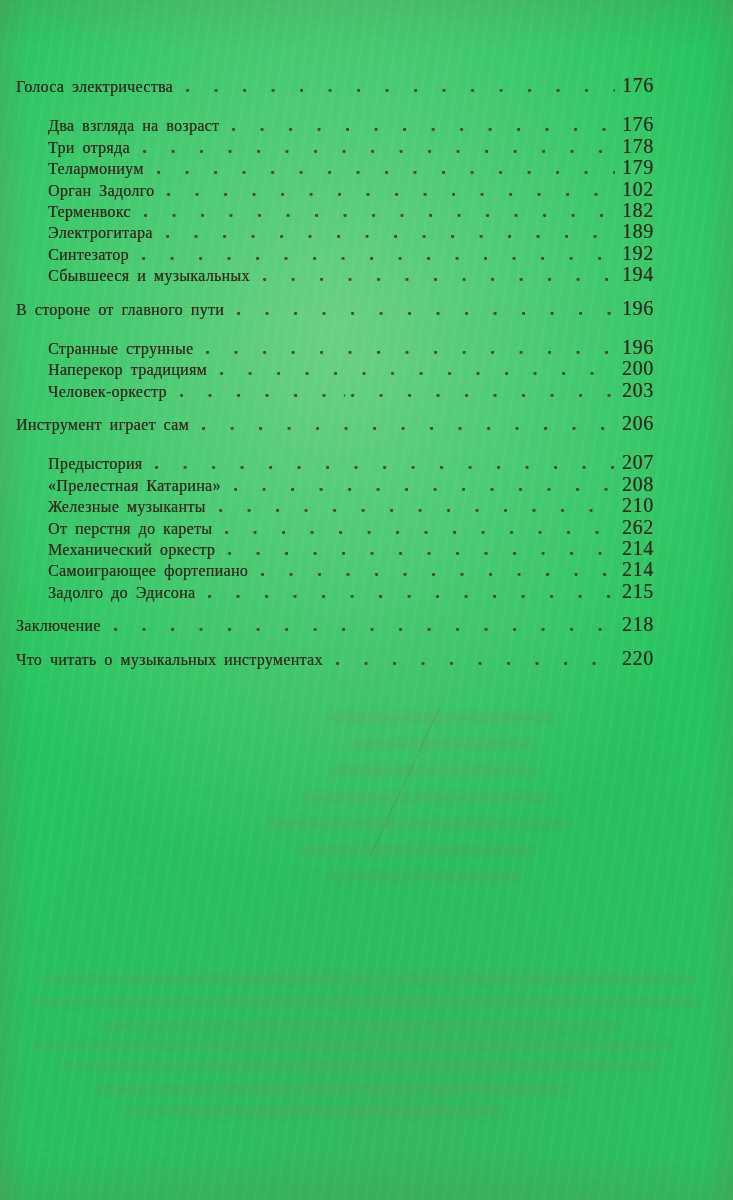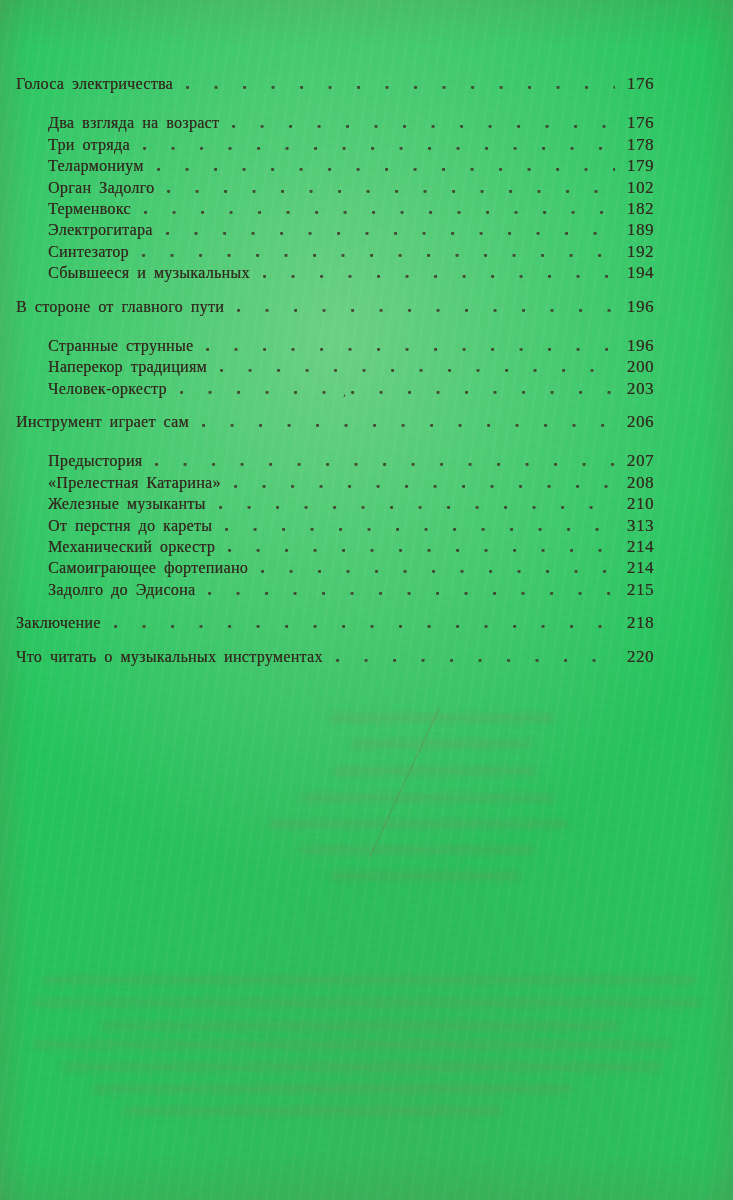--- a/index.html
+++ b/index.html
@@ -46,22 +46,22 @@
     flex:1 1 auto;
     height:3px;
     margin:0 7px 0 13px;
     background-image:radial-gradient(circle at 1.6px 1.4px, rgba(64,52,38,0.85) 1.25px, rgba(64,52,38,0) 1.9px);
     background-size:28.5px 3px;
     background-repeat:repeat-x;
   }
   .pagenum{
     flex:0 0 auto;
     width:37px;
-    text-align:center;
-    font-size:17px;
+    text-align:left;
+    font-size:20px;
     letter-spacing:0.6px;
     text-shadow:0.3px 0 0 rgba(51,41,30,0.6);
   }
   
   .ghost{
     position:absolute;
     height:8px;border-radius:4px;
     background:rgba(152,120,84,0.16);
     filter:blur(3px);
     pointer-events:none;
@@ -197,21 +197,21 @@
     <span class="pagenum">208</span>
   </div>
         <div class="row">
     <span class="label">Железные музыканты</span>
     <span class="dots"></span>
     <span class="pagenum">210</span>
   </div>
         <div class="row">
     <span class="label">От перстня до кареты</span>
     <span class="dots"></span>
-    <span class="pagenum">313</span>
+    <span class="pagenum">262</span>
   </div>
         <div class="row">
     <span class="label">Механический оркестр</span>
     <span class="dots"></span>
     <span class="pagenum">214</span>
   </div>
         <div class="row">
     <span class="label">Самоиграющее фортепиано</span>
     <span class="dots"></span>
     <span class="pagenum">214</span>

